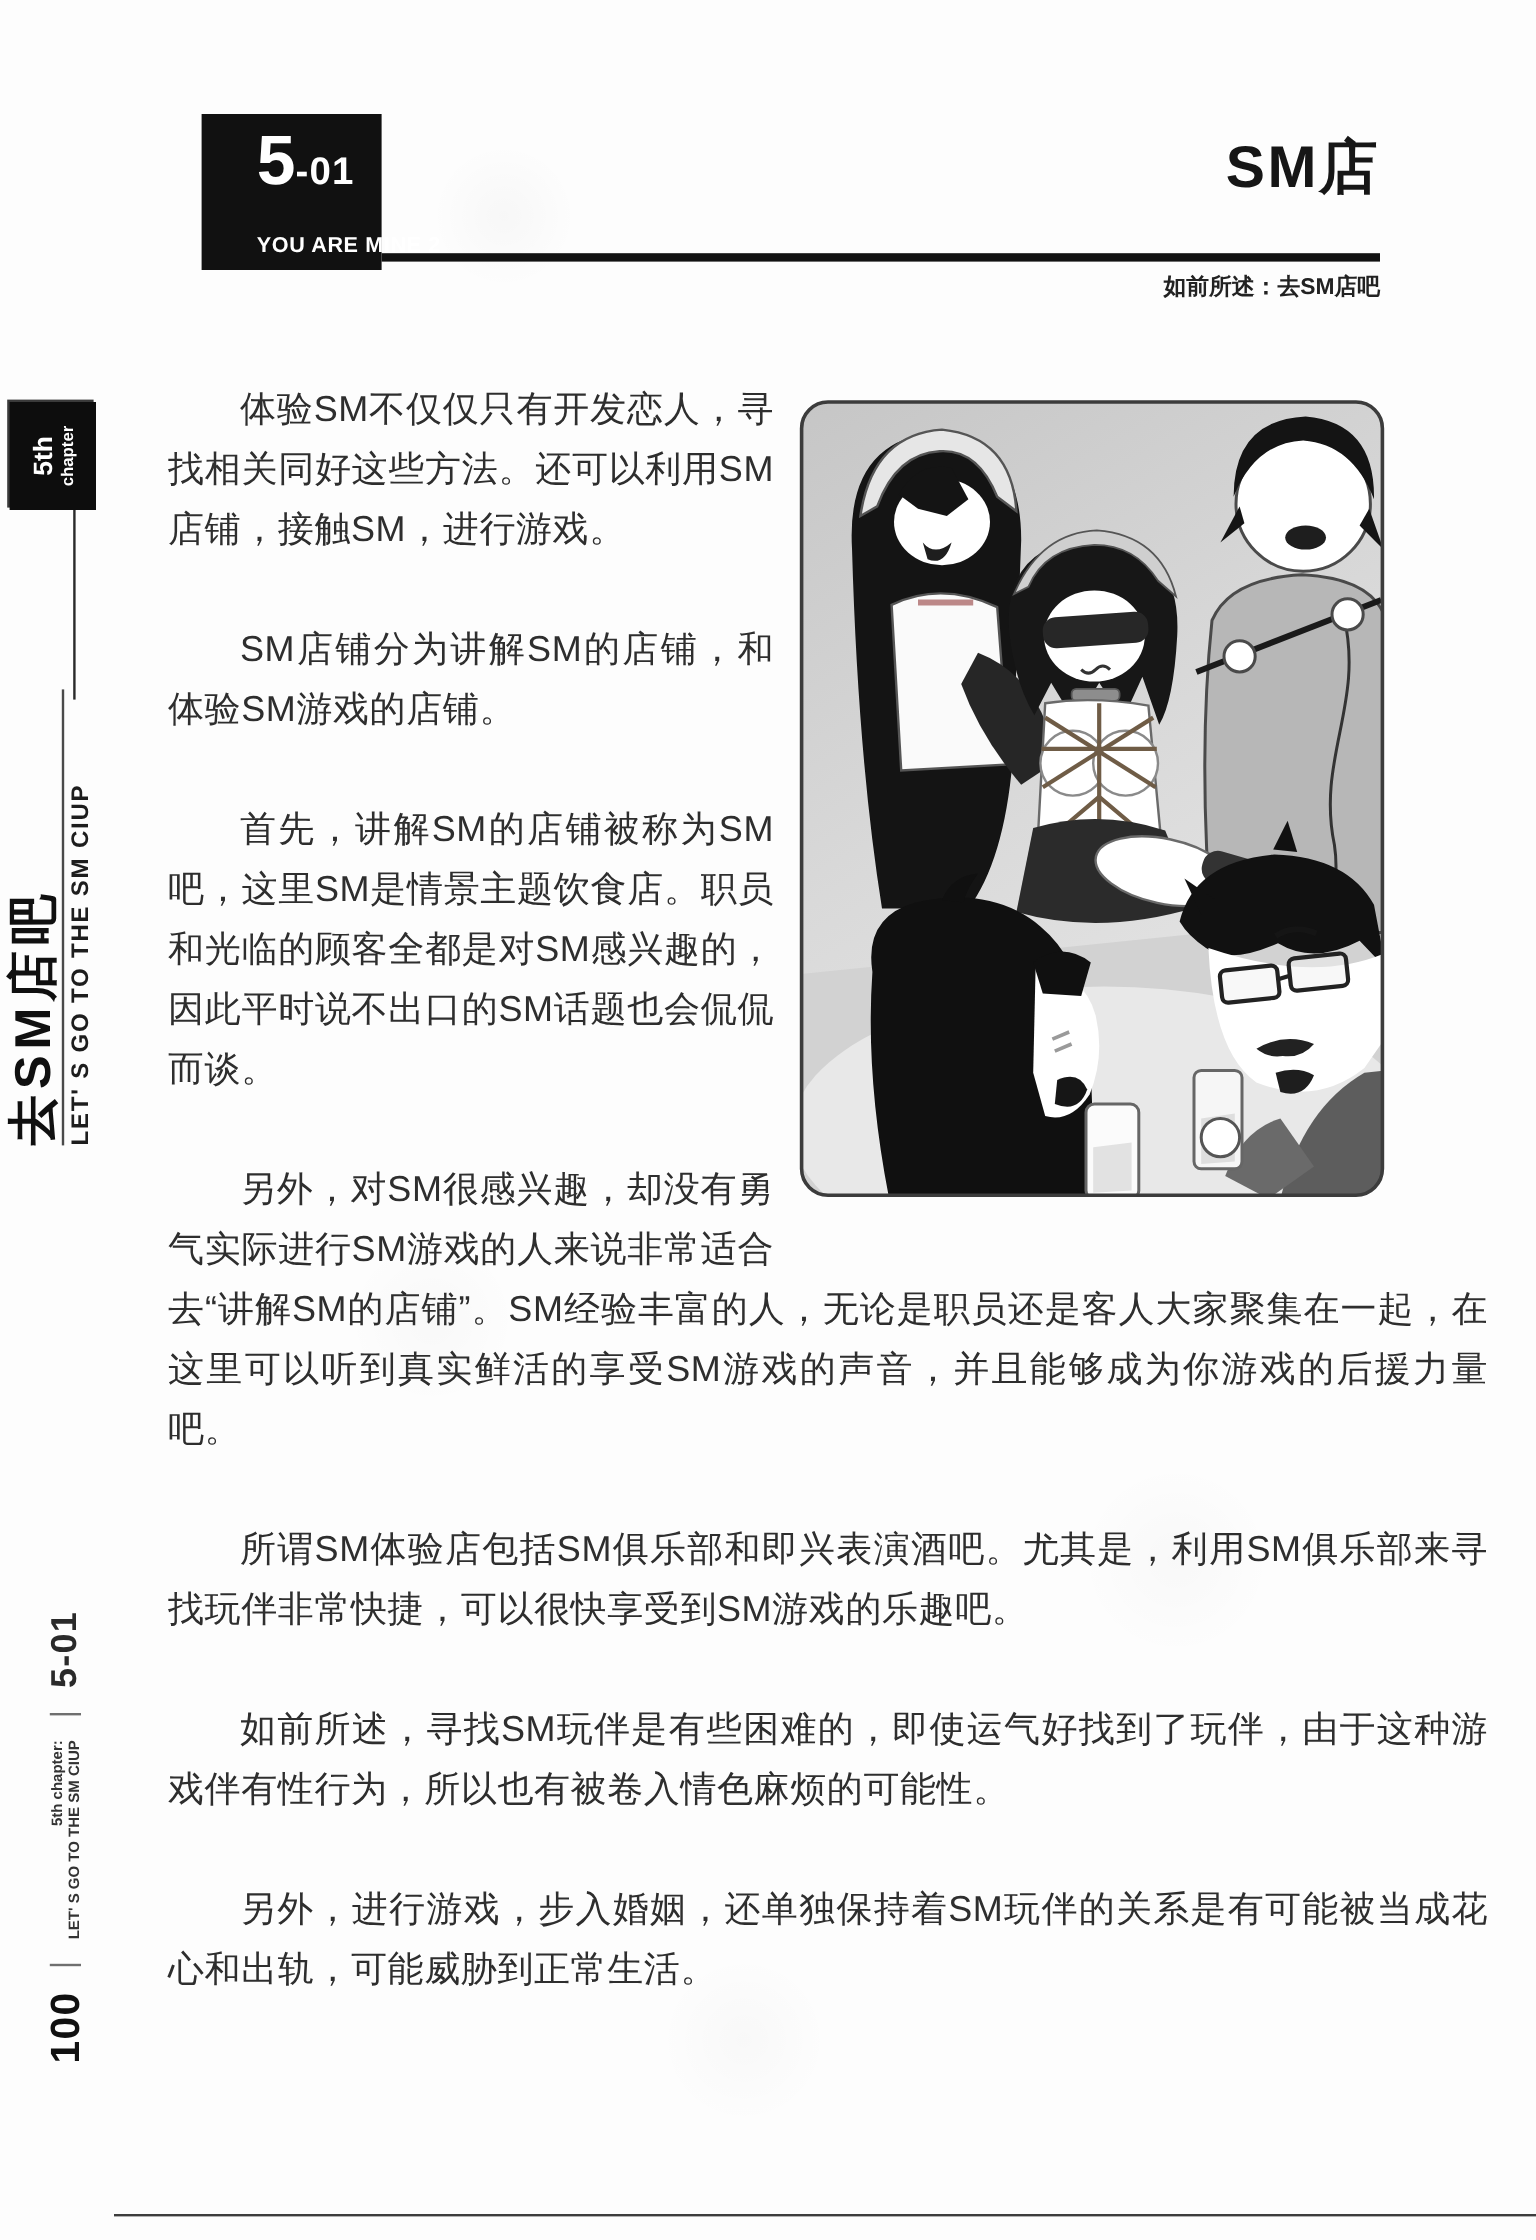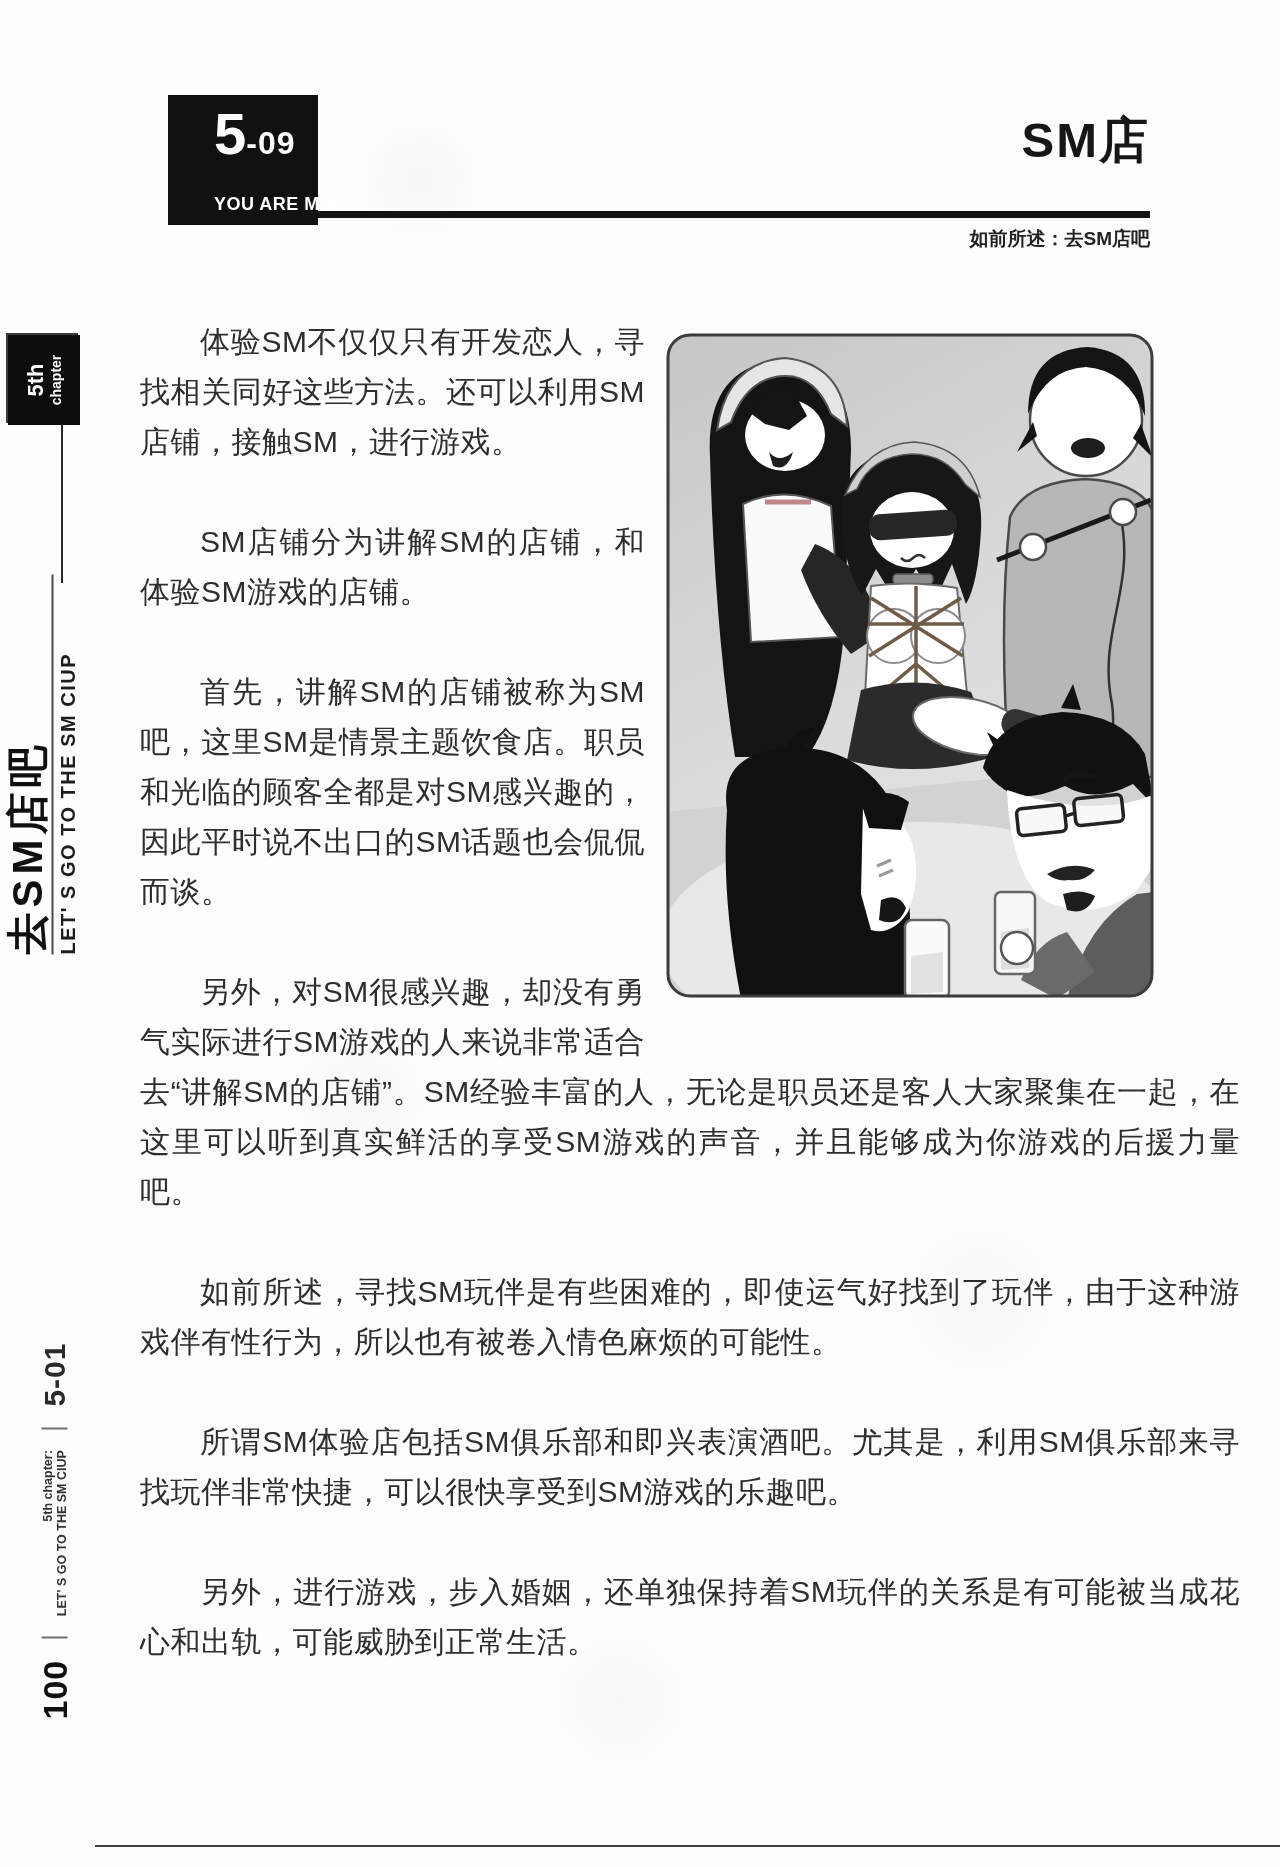--- a/index.html
+++ b/index.html
@@ -77,21 +77,21 @@
   }
   .bottom-rule{position:absolute;left:95px;top:1845px;width:1185px;height:2px;background:#3d3d3d;}
 </style>
 </head>
 <body>
 
 <div class="page">
 
   <div class="header-box">
     <div class="header-code">
-      <span class="big">5</span><span class="small">-09</span>
+      <span class="big">5</span><span class="small">-01</span>
     </div>
     <div class="header-series">YOU ARE MINE 2</div>
   </div>
   <div class="header-rule"></div>
   <div class="page-title">SM店</div>
   <div class="page-subtitle">如前所述：去SM店吧</div>
 
   <div class="chapter-box">
     <div class="rot">
       <span class="l1">5th</span>
@@ -208,19 +208,19 @@
           <path d="M246 624 L278 620 L278 660 L246 662 Z" fill="#e2e2e2"></path>
         </g>
         <rect x="3" y="3" width="484" height="661" rx="22" fill="none" stroke="#3c3c3c" stroke-width="3"></rect>
       </svg>
     </div>
 
     <p class="body-par">体验SM不仅仅只有开发恋人，寻找相关同好这些方法。还可以利用SM店铺，接触SM，进行游戏。</p>
     <p class="body-par">SM店铺分为讲解SM的店铺，和体验SM游戏的店铺。</p>
     <p class="body-par">首先，讲解SM的店铺被称为SM吧，这里SM是情景主题饮食店。职员和光临的顾客全都是对SM感兴趣的，因此平时说不出口的SM话题也会侃侃而谈。</p>
     <p class="body-par">另外，对SM很感兴趣，却没有勇气实际进行SM游戏的人来说非常适合去“讲解SM的店铺”。SM经验丰富的人，无论是职员还是客人大家聚集在一起，在这里可以听到真实鲜活的享受SM游戏的声音，并且能够成为你游戏的后援力量吧。</p>
+    <p class="body-par">所谓SM体验店包括SM俱乐部和即兴表演酒吧。尤其是，利用SM俱乐部来寻找玩伴非常快捷，可以很快享受到SM游戏的乐趣吧。</p>
     <p class="body-par">如前所述，寻找SM玩伴是有些困难的，即使运气好找到了玩伴，由于这种游戏伴有性行为，所以也有被卷入情色麻烦的可能性。</p>
-    <p class="body-par">所谓SM体验店包括SM俱乐部和即兴表演酒吧。尤其是，利用SM俱乐部来寻找玩伴非常快捷，可以很快享受到SM游戏的乐趣吧。</p>
     <p class="body-par">另外，进行游戏，步入婚姻，还单独保持着SM玩伴的关系是有可能被当成花心和出轨，可能威胁到正常生活。</p>
   </div>
 
   <div class="bottom-rule"></div>
 </div>
 
 </body></html>

